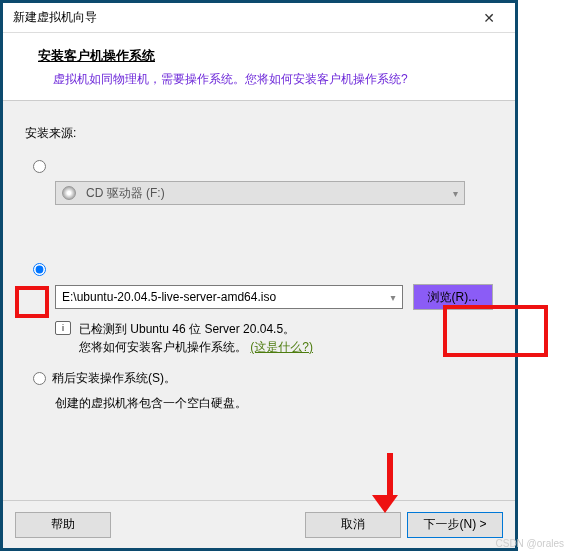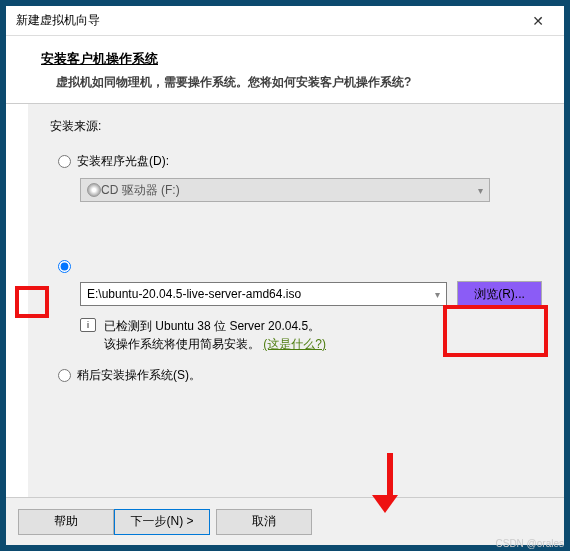--- a/index.html
+++ b/index.html
@@ -10,23 +10,23 @@
     body {
       font-family: "Microsoft YaHei", "Segoe UI", Tahoma, sans-serif;
       font-size: 12px;
       background: #fff;
       width: 570px;
       height: 551px;
       overflow: hidden;
       position: relative;
     }
     .window {
-      width: 570px;
+      width: 518px;
       height: 551px;
-      border: 6px solid #0c4a6e;
+      border: 3px solid #0c4a6e;
       background: #fff;
       display: flex;
       flex-direction: column;
     }
     .titlebar {
       height: 30px;
       display: flex;
       align-items: center;
       justify-content: space-between;
       padding: 0 8px 0 10px;
@@ -50,28 +50,26 @@
     .header-title {
       font-size: 13px;
       font-weight: bold;
       margin-bottom: 6px;
       margin-left: 15px;
       text-decoration: underline;
     }
     .header-desc {
       font-size: 12px;
       margin-left: 30px;
-      color: #404040;
-      font-weight: bold;
+      color: #6d28d9;
     }
     .content {
       flex: 1;
-      padding: 14px 22px 0 22px;
+      padding: 24px 22px 0 22px;
       background: #f0f0f0;
-      margin-left: 22px;
     }
     .section-label {
       font-size: 12px;
       margin-bottom: 18px;
       color: #000;
     }
     .radio-row {
       display: flex;
       align-items: center;
       margin-bottom: 8px;
@@ -95,21 +93,21 @@
       display: flex;
       align-items: center;
       padding: 0 6px;
       font-size: 12px;
       color: #555;
       justify-content: space-between;
     }
     .dropdown-text {
       display: flex;
       align-items: center;
-      gap: 0;
+      gap: 10px;
     }
     .disc-icon {
       width: 14px;
       height: 14px;
       border-radius: 50%;
       background: radial-gradient(circle, #fff 20%, #bbb 60%, #888 100%);
       border: 1px solid #999;
       display: inline-block;
     }
     .dropdown-arrow {
@@ -179,20 +177,21 @@
       margin-left: 30px;
       margin-top: 6px;
       font-size: 12px;
     }
     .footer {
       height: 48px;
       border-top: 1px solid #ccc;
       background: #f0f0f0;
       display: flex;
       align-items: center;
+      justify-content: space-between;
       padding: 0 12px;
     }
     .footer-left, .footer-right {
       display: flex;
       gap: 6px;
     }
     .wiz-btn {
       width: 96px;
       height: 26px;
       border: 1px solid #adadad;
@@ -267,21 +266,20 @@
   <div class="header">
     <div class="header-title">安装客户机操作系统</div>
     <div class="header-desc">虚拟机如同物理机，需要操作系统。您将如何安装客户机操作系统?</div>
   </div>
 
   <div class="content">
     <div class="section-label">安装来源:</div>
 
     <div class="radio-row">
       <input type="radio" name="src" style="">
-      <span class="radio-label">安装程序光盘(D):</span>
     </div>
     <div class="dropdown">
       <span class="dropdown-text">
         <span class="disc-icon"></span>
         <span>CD 驱动器 (F:)</span>
       </span>
       <span class="dropdown-arrow">▾</span>
     </div>
 
     <div class="gap-large"></div>
@@ -293,41 +291,42 @@
       <div class="combo">
         <span>E:\ubuntu-20.04.5-live-server-amd64.iso</span>
         <span class="dropdown-arrow">▾</span>
       </div>
       <button class="browse-btn">浏览(R)...</button>
     </div>
 
     <div class="detect-row">
       <span class="info-icon">i</span>
       <div class="detect-text">
-        <span>已检测到 Ubuntu 38 位 Server 20.04.5。</span><br>
-        <span>该操作系统将使用简易安装。</span>
+        <span>已检测到 Ubuntu 46 位 Server 20.04.5。</span><br>
+        <span>您将如何安装客户机操作系统。</span>
         <span class="link">(这是什么?)</span>
       </div>
     </div>
 
     <div style="height:14px"></div>
 
     <div class="radio-row">
       <input type="radio" name="src" style="">
       <span class="radio-label">稍后安装操作系统(S)。</span>
     </div>
+    <div class="indent-text">创建的虚拟机将包含一个空白硬盘。</div>
   </div>
 
   <div class="footer">
     <div class="footer-left">
       <button class="wiz-btn">帮助</button>
     </div>
     <div class="footer-right">
+      <button class="wiz-btn">取消</button>
       <button class="wiz-btn default">下一步(N) &gt;</button>
-      <button class="wiz-btn">取消</button>
     </div>
   </div>
 </div>
 
 <div class="anno anno1"></div>
 <div class="anno anno2"></div>
 <div class="arrow">
   <div class="arrow-stem"></div>
   <div class="arrow-head"></div>
 </div>

